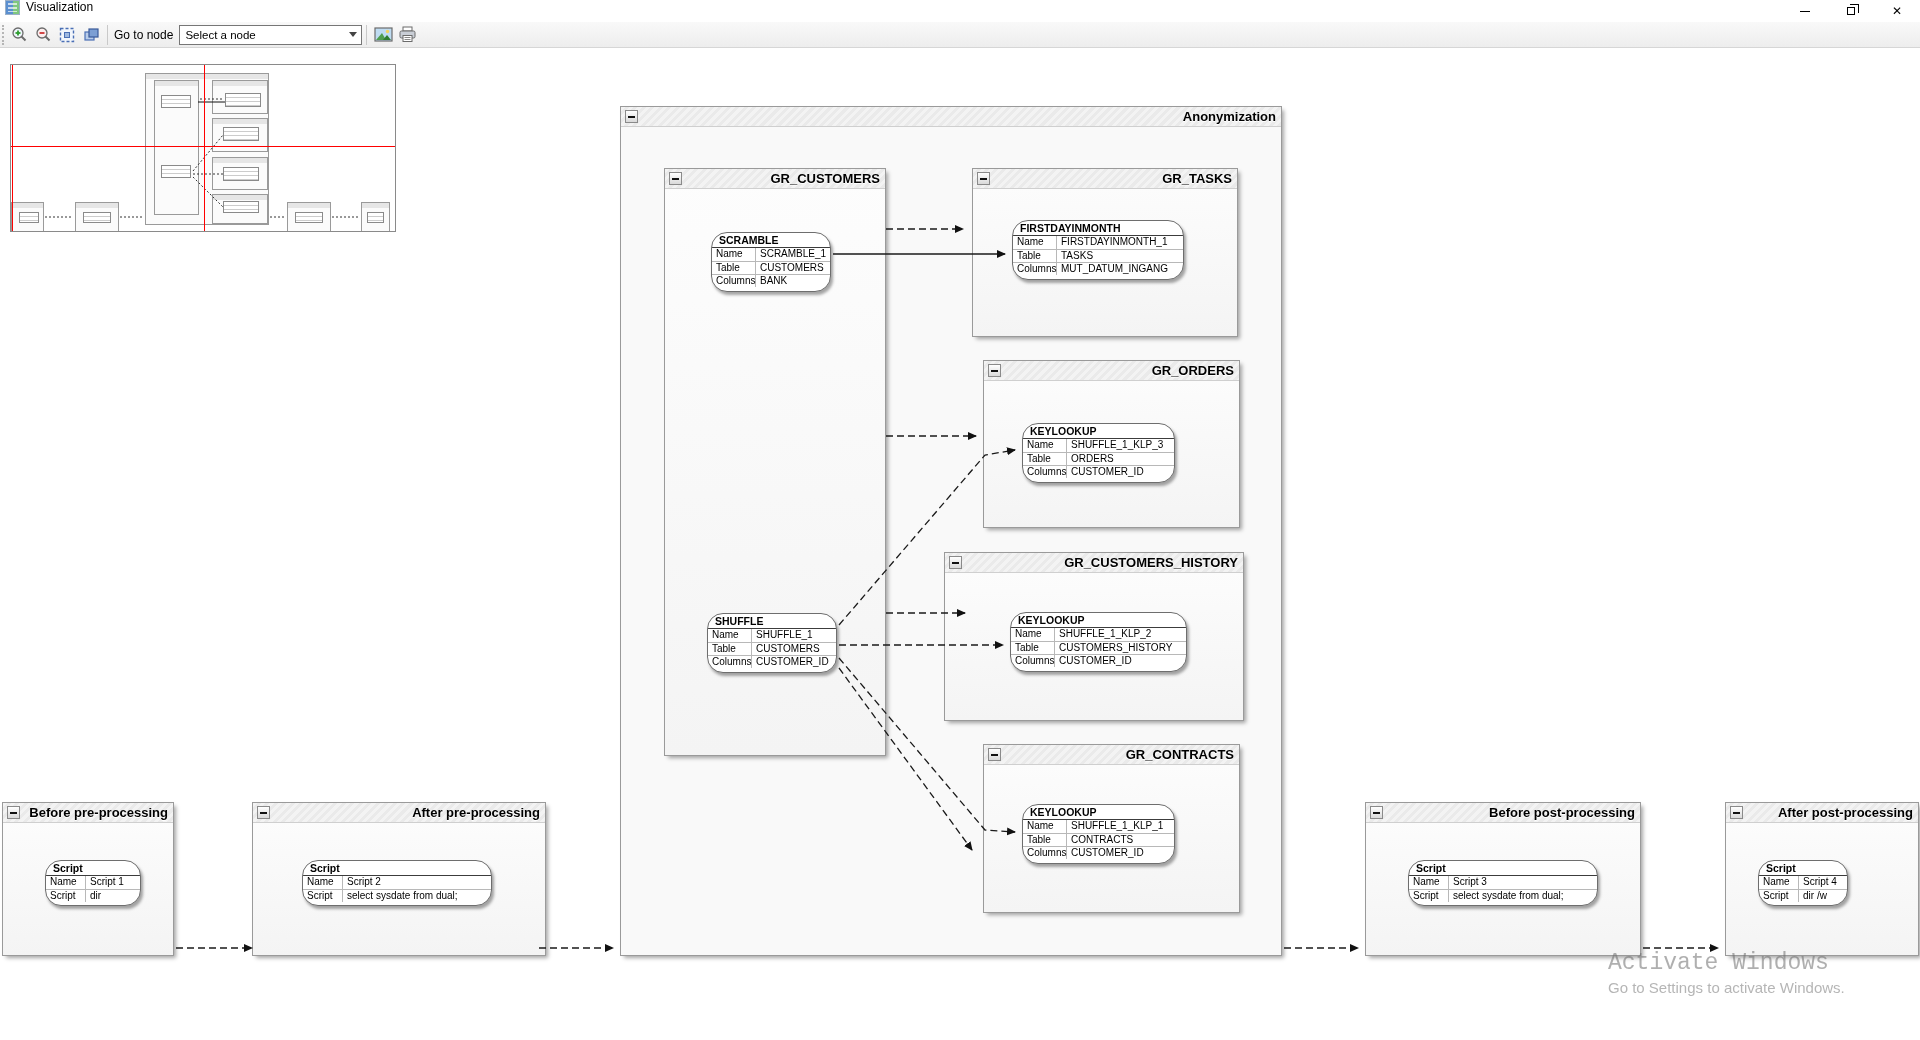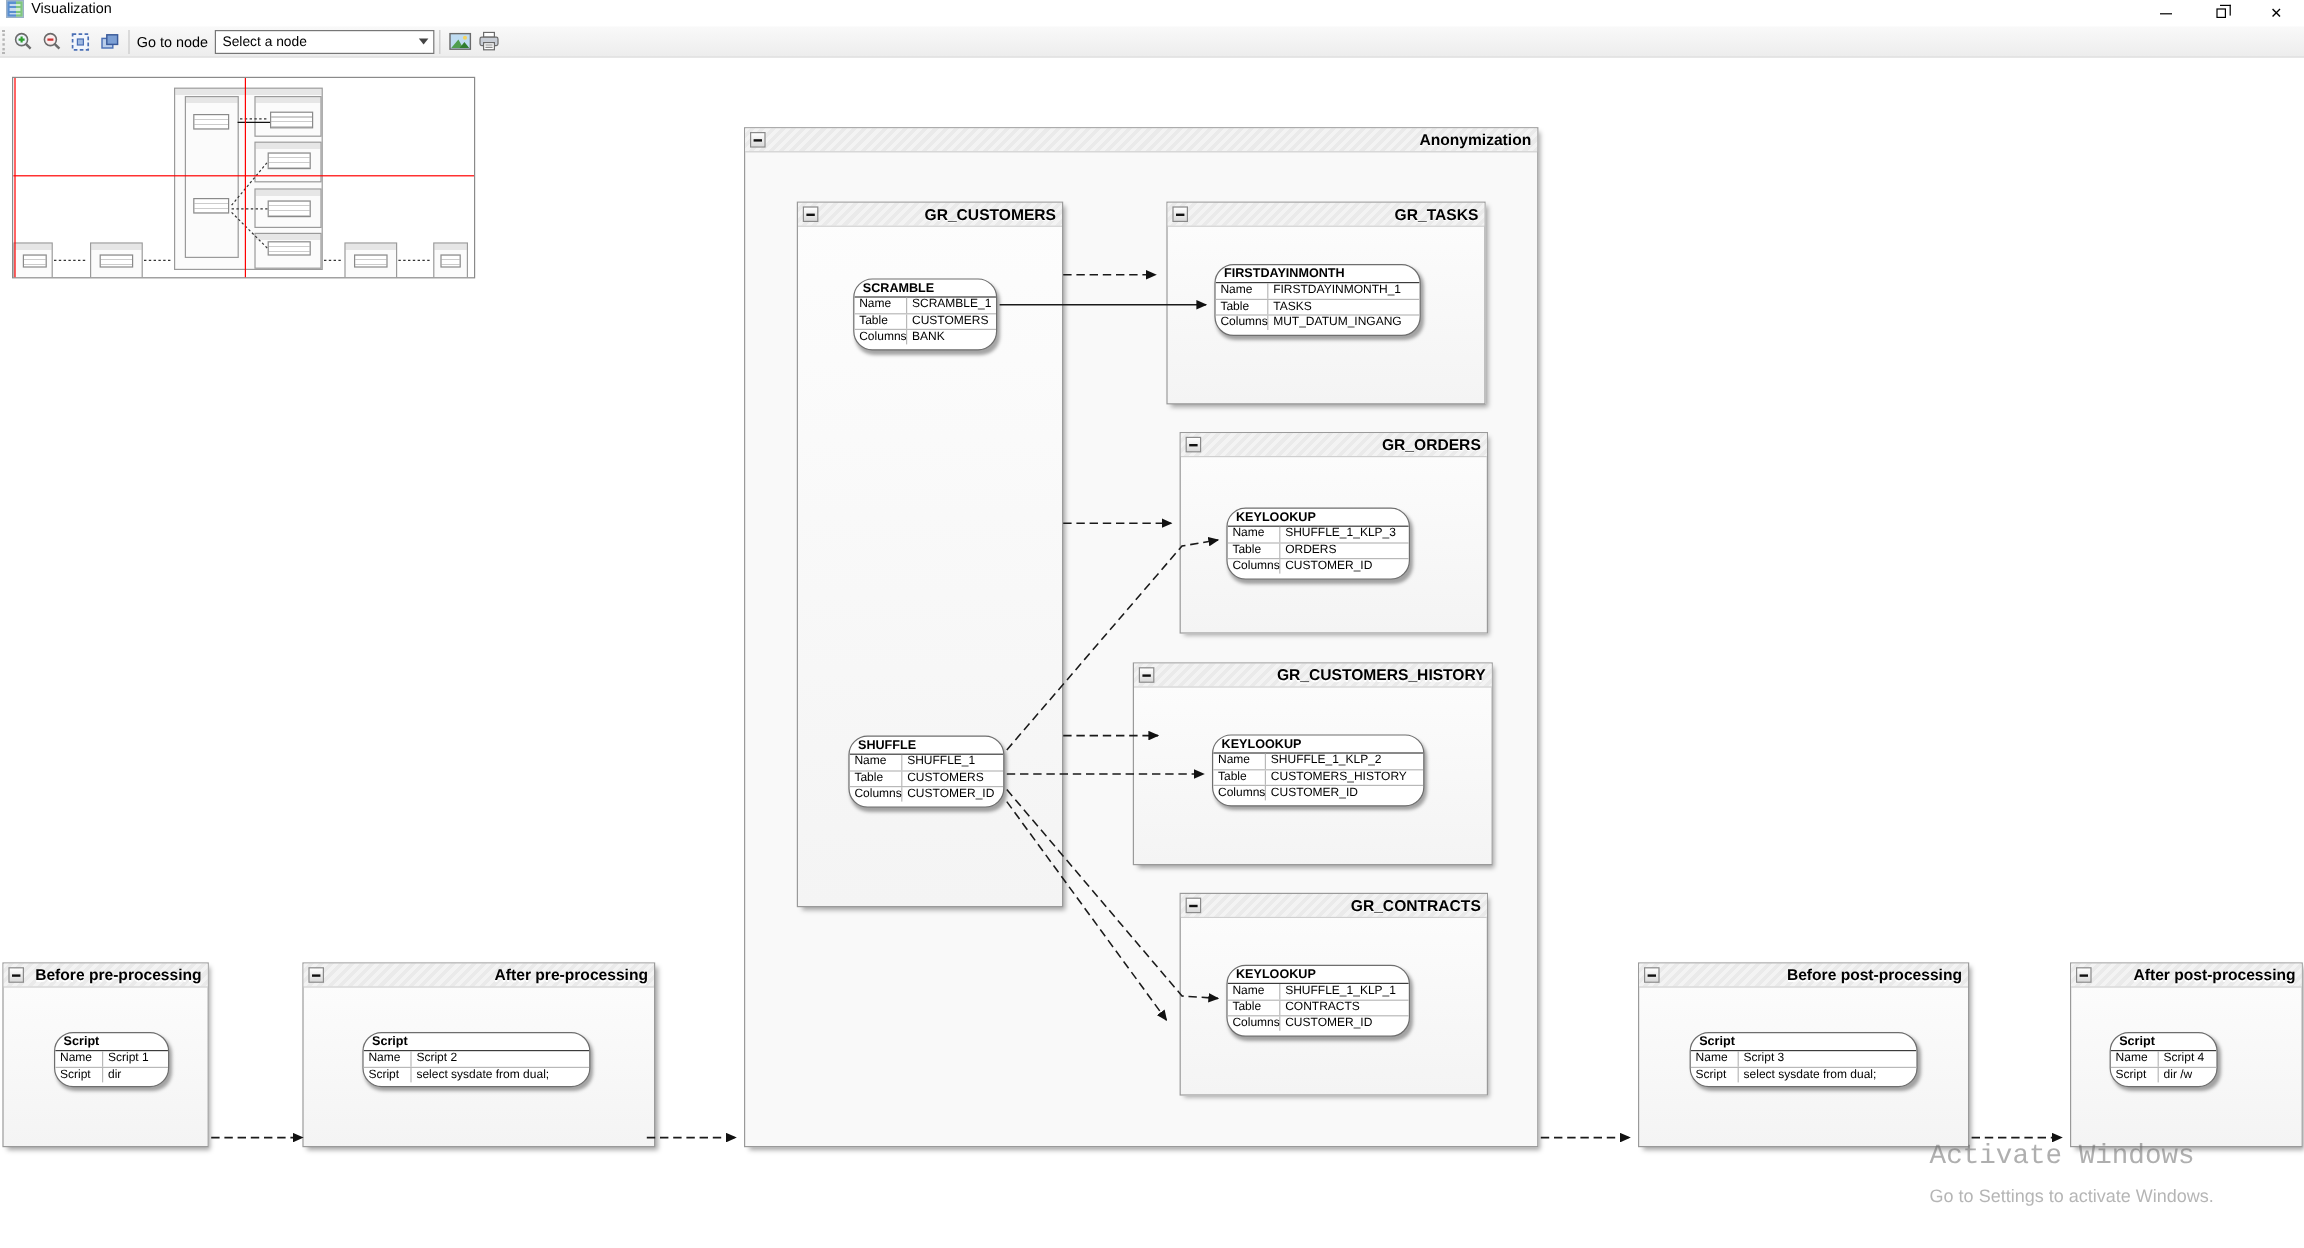--- a/index.html
+++ b/index.html
@@ -75,21 +75,21 @@
   .nl { width:44px; padding-left:4px; border-right:1px solid #b8b8b8; }
   .nv { flex:1; padding-left:4px; white-space:nowrap; overflow:hidden; }
   .node.script .nl { width:40px; }
 
   
   .edges { position:absolute; left:0; top:0; width:1920px; height:1040px; pointer-events:none; }
 
   
   .watermark { position:absolute; left:1608px; top:950px; pointer-events:none; }
   .wm1 { font-size:23px; color:rgba(110,110,110,.55);font-family:Liberation Mono, monospace; }
-  .wm2 { font-size:15px; color:rgba(120,120,120,.55); margin-top:13px; }
+  .wm2 { font-size:15px; color:rgba(120,120,120,.55); margin-top:3px; }
 </style>
 </head>
 <body>
 
 <div id="app">
 
   <div class="titlebar">
     <div class="app-icon"></div>
     <span class="win-title">Visualization</span>
     <div class="win-controls">

